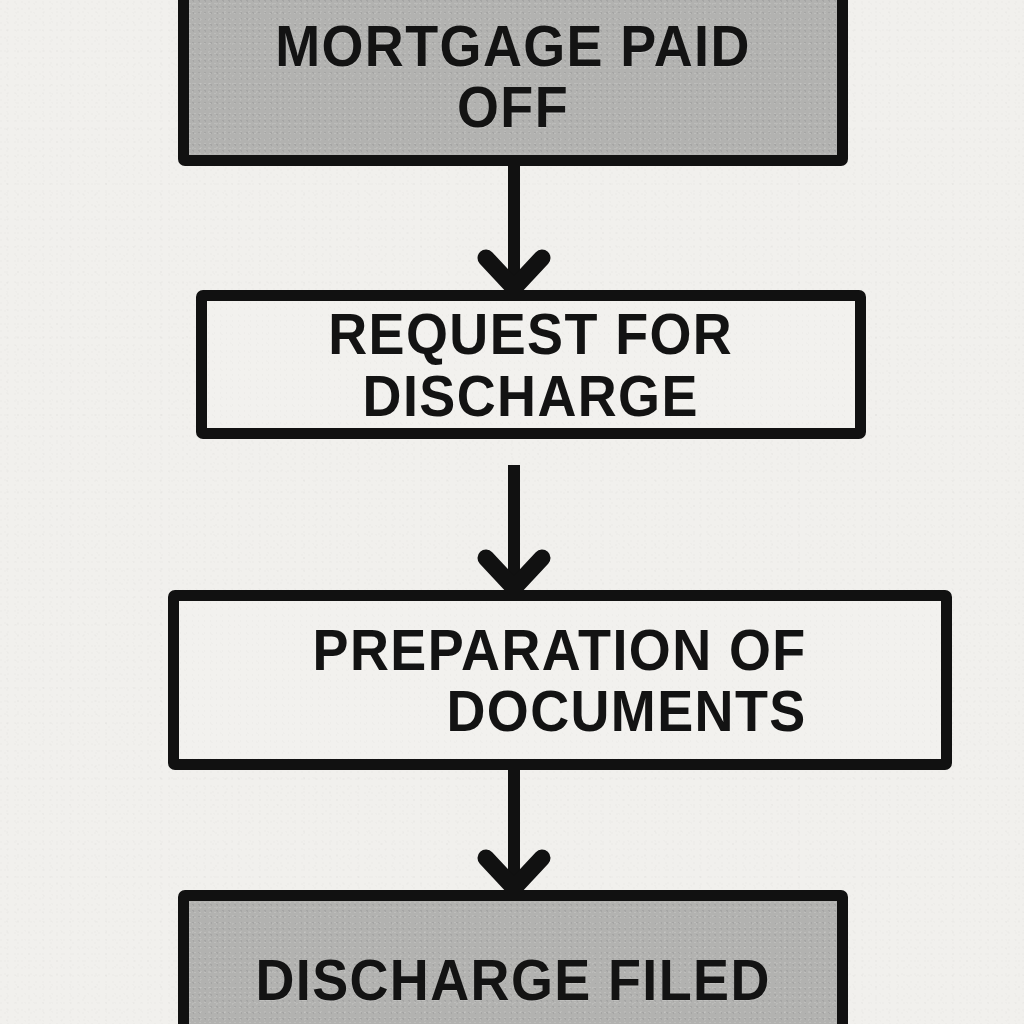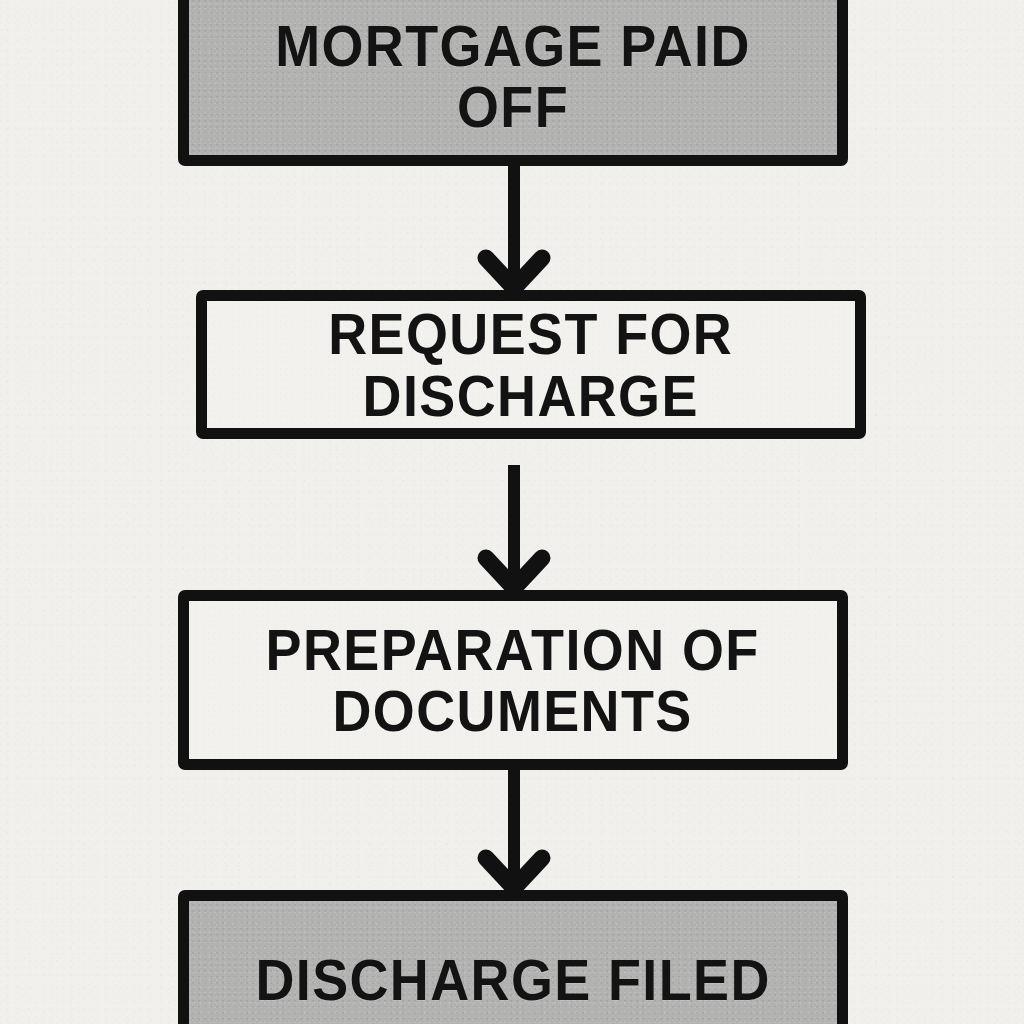--- a/index.html
+++ b/index.html
@@ -64,21 +64,21 @@
     line-height: 1.06;
     transform: scaleX(0.93);
     text-shadow: 0 1px 0 rgba(255,255,255,0.18);
     white-space: pre-line;
     padding: 0 14px;
   }
 
   
   #node-1 { left: 178px; top: -14px;  width: 670px; height: 180px; }
   #node-2 { left: 178px; top: 290px;  width: 670px; height: 149px; margin-left: 18px; }
-  #node-3 { left: 178px; top: 590px;  width: 670px; height: 180px; }
+  #node-3 { left: 168px; top: 590px;  width: 784px; height: 180px; text-align: right; }
   #node-4 { left: 178px; top: 890px;  width: 670px; height: 180px; }
 
   #node-1 .node-label { font-size: 58px; }
   #node-2 .node-label { font-size: 58px; }
   #node-3 .node-label { font-size: 58px; }
   #node-4 .node-label { font-size: 58px; }
 
   
   .connector {
     position: absolute;

